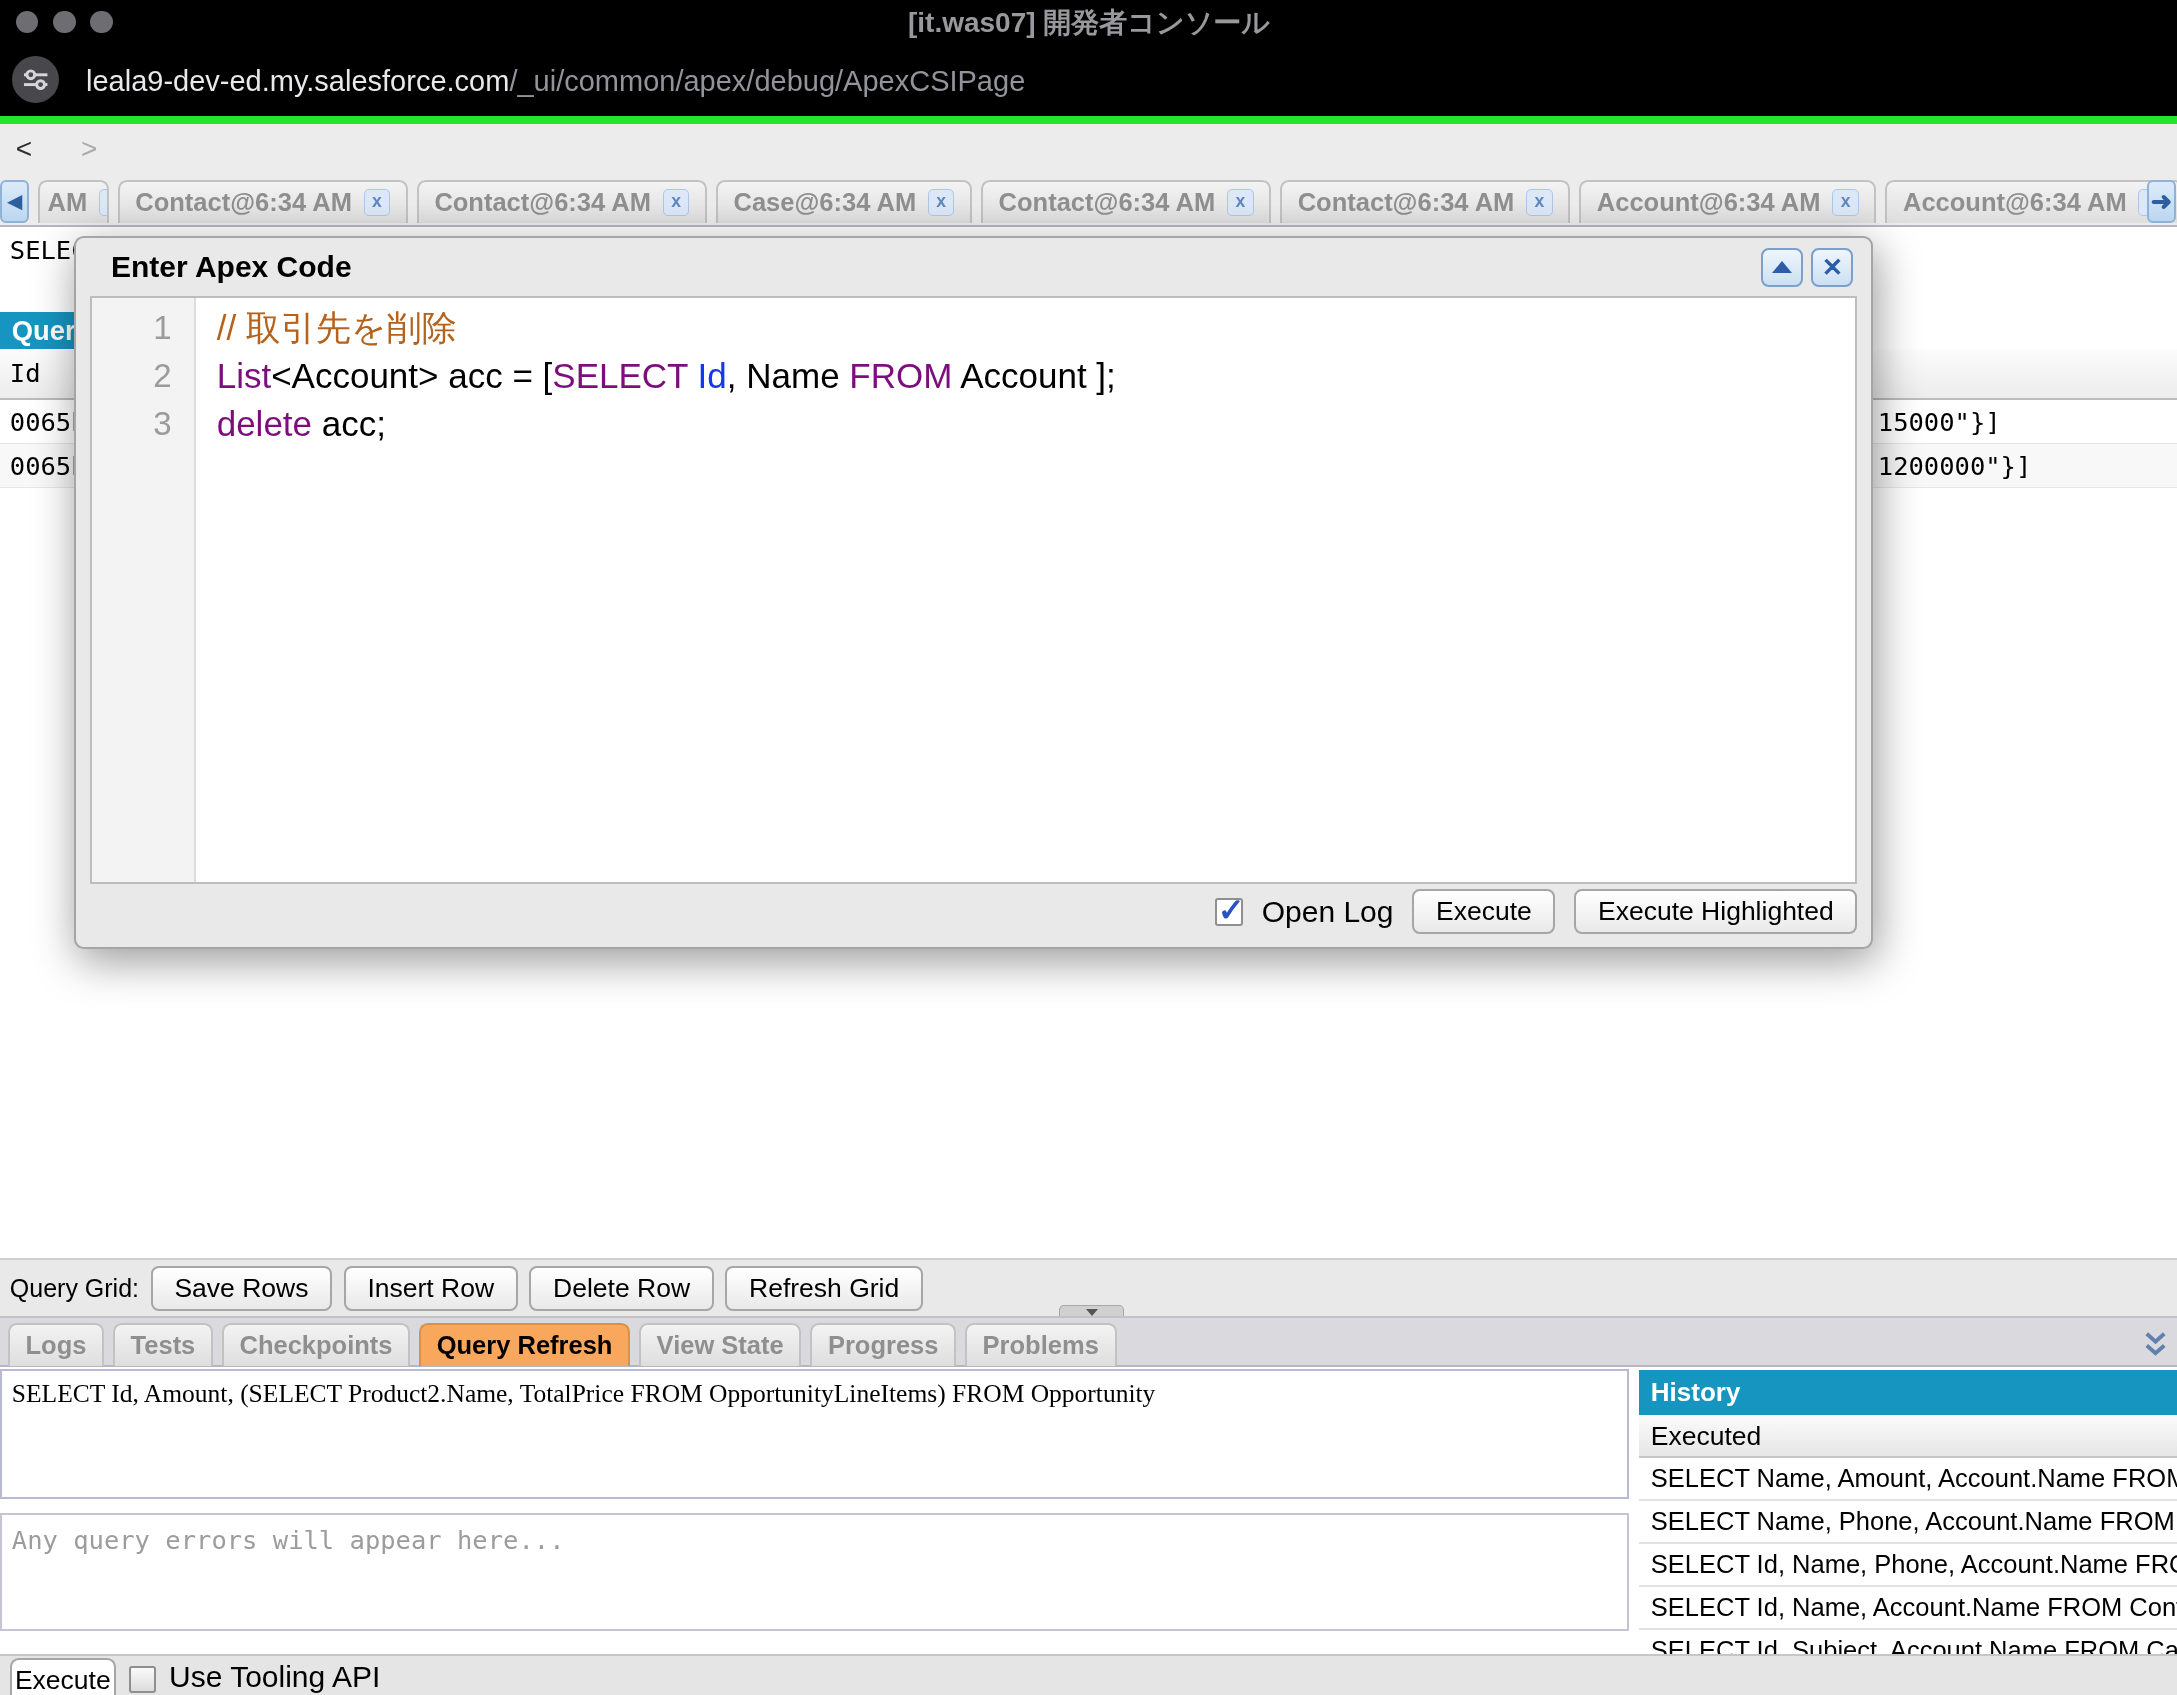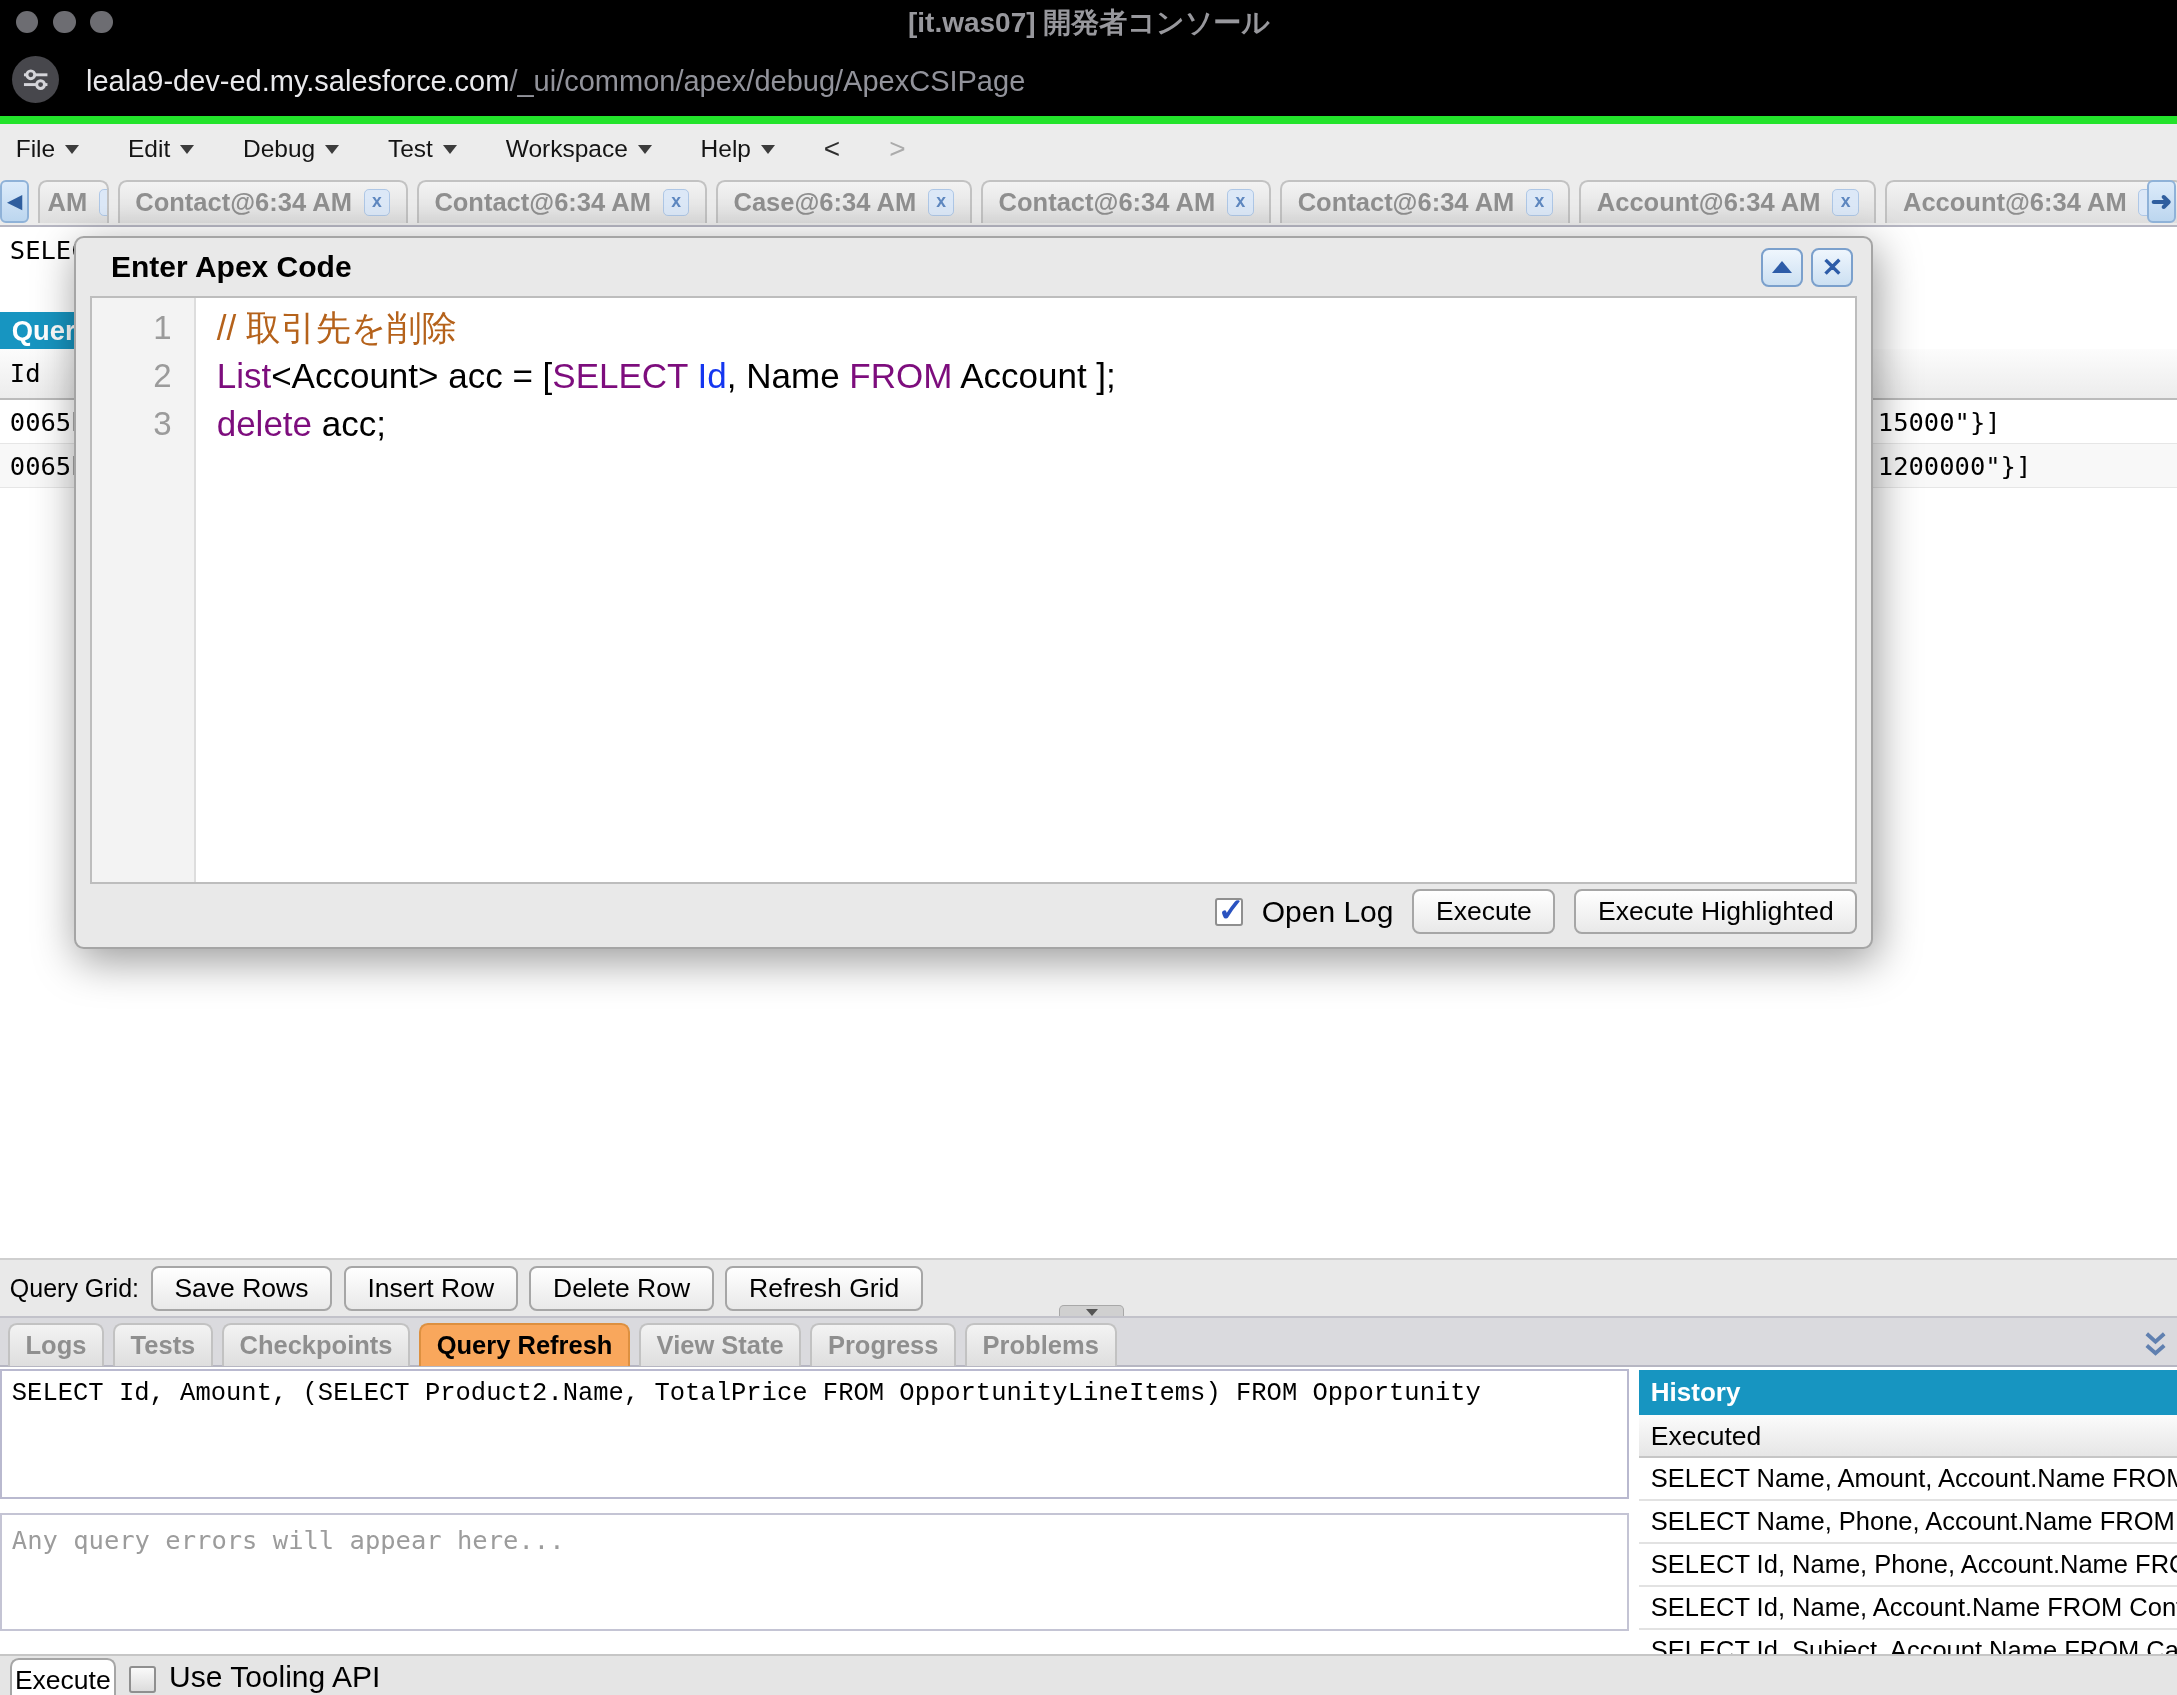--- a/index.html
+++ b/index.html
@@ -96,21 +96,21 @@
           border-top:7.8px solid #555}
 
   
   .btabs{left:0;top:1316px;width:2178px;height:51px;background:#dadade;border-top:2px solid #c2c2ca;
          border-bottom:2.9px solid #b6b6c2;box-sizing:border-box}
   .btabs-row{position:absolute;left:7.8px;top:4.9px;display:flex;gap:8.8px}
   .chevrons{position:absolute;right:5.9px;top:9.8px}
 
   
   .sql-box{left:0;top:1369px;width:1629px;height:130px;background:#fff;border:2px solid #b9b9cf;
-           box-sizing:border-box;font-family:Liberation Mono, monospace;font-size:25.5px;
+           box-sizing:border-box;font-family:Liberation Serif, serif;font-size:25.5px;
            padding:7.8px 9.8px;white-space:pre-wrap}
   .err-box{left:0;top:1513px;width:1629px;height:118px;background:#fff;border:2px solid #c4c4d4;
            box-sizing:border-box;font-family:"DejaVu Sans Mono",monospace;font-size:25.5px;color:#9c9c9c;
            padding:9.8px 9.8px}
   .history{left:1639px;top:1370px;width:539px;height:290px;overflow:hidden;background:#fff}
   .h-header{height:45px;background:#1795c1;color:#fff;font-weight:bold;font-size:26px;line-height:45px;
             padding-left:11.8px}
   .h-sub{height:43px;background:linear-gradient(#fbfbfb,#e6e6e6);border-bottom:2px solid #c6c6c6;
          font-size:26.5px;line-height:43px;padding-left:11.8px;box-sizing:border-box}
   .h-item{height:43px;background:#fff;border-bottom:2px solid #e2e2e2;font-size:25.5px;line-height:41px;
@@ -143,28 +143,20 @@
       <line x1="2" y1="19" x2="26" y2="19" stroke="#d5d5da" stroke-width="3"></line>
       <circle cx="9" cy="9" r="4" fill="#47474c" stroke="#d5d5da" stroke-width="3"></circle>
       <circle cx="19" cy="19" r="4" fill="#47474c" stroke="#d5d5da" stroke-width="3"></circle>
     </svg>
   </div>
   <div class="abs url-text"><span>leala9-dev-ed.my.salesforce.com</span><span class="url-path">/_ui/common/apex/debug/ApexCSIPage</span></div>
 </div>
 <div class="abs greenbar"></div>
 
 <div class="abs menubar">
-  <span id="menu-items" style="display:flex;gap:49px">
-      <span class="menu-item">File<span class="caret"></span></span>
-      <span class="menu-item">Edit<span class="caret"></span></span>
-      <span class="menu-item">Debug<span class="caret"></span></span>
-      <span class="menu-item">Test<span class="caret"></span></span>
-      <span class="menu-item">Workspace<span class="caret"></span></span>
-      <span class="menu-item">Help<span class="caret"></span></span>
-    </span>
   <span class="nav-lt">&lt;</span>
   <span class="nav-gt">&gt;</span>
 </div>
 
 <div class="abs tabstrip">
   <div class="tabs-row" id="tabs-row">
     <div class="scrollbtn">◄</div>
   <div class="tab partial">
         <span>AM</span>
         <span class="tab-close">x</span>

